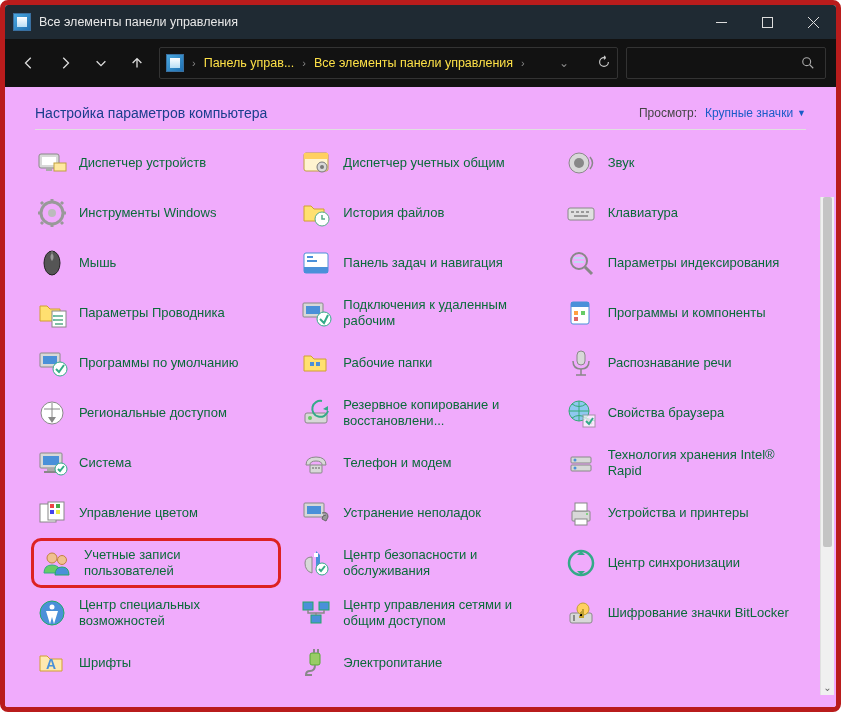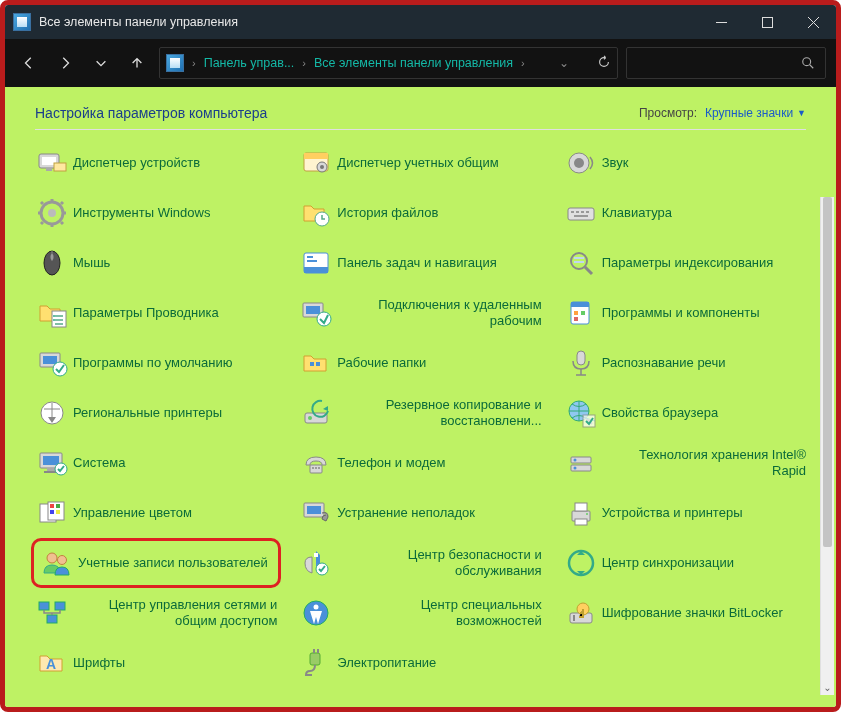--- a/index.html
+++ b/index.html
@@ -16,35 +16,35 @@
   .win-btn svg { width:11px; height:11px; }
 
   
   .navbar { background:#121212; height:48px; display:flex; align-items:center; padding:0 10px; gap:8px; flex:none; color:#ddd; }
   .nav-btn { width:28px; height:28px; display:flex; align-items:center; justify-content:center; color:#ddd; border-radius:3px; }
   .nav-btn svg { width:14px; height:14px; }
   .address { flex:1; height:32px; border:1px solid #333; background:#121212; display:flex; align-items:center; padding:0 6px; gap:6px; font-size:12.5px; border-radius:2px; }
   .mini-icon { width:18px; height:18px; background:linear-gradient(135deg,#4aa8e0,#1f6fb0); border:1px solid #3a70a0; position:relative; flex:none; }
   .mini-icon::after { content:""; position:absolute; inset:3px; background:linear-gradient(#fff,#b8def5); }
   .chev { color:#888; font-size:11px; padding:0 2px; }
-  .address .seg { color:#14b8a6; white-space:nowrap; }
+  .address .seg { color:#fde047; white-space:nowrap; }
   .search { width:200px; height:32px; border:1px solid #333; background:#121212; display:flex; align-items:center; justify-content:flex-end; padding:0 10px; border-radius:2px; }
   .search svg { width:14px; height:14px; color:#aaa; }
 
   
-  .content { flex:1; overflow:hidden; position:relative; background:#bef264; }
+  .content { flex:1; overflow:hidden; position:relative; background:#f0abfc; }
   .header-row { display:flex; justify-content:space-between; align-items:center; padding:18px 30px 8px; }
   .header-row .h1 { color:#1a3e8c; font-size:14px; }
   .viewby { font-size:12px; color:#444; display:flex; align-items:center; gap:8px; }
   .viewby .link { color:#1a5cc8; display:flex; align-items:center; gap:4px; }
 
   .divider { height:1px; background:#e0e0e0; margin:0 30px 0 30px; }
 
   .grid { display:grid; grid-template-columns:repeat(3, 1fr); gap:0 14px; padding:8px 26px 10px; overflow-y:auto; height:calc(100% - 60px); }
-  .item { display:flex; align-items:center; gap:4px; padding:6px 4px; min-height:50px; cursor:pointer; border-radius:3px;text-align:right; }
+  .item { display:flex; align-items:center; gap:10px; padding:6px 4px; min-height:50px; cursor:pointer; border-radius:3px; }
   .item.highlight { border:3px solid #d22; border-radius:10px; padding:3px 6px; }
   .item .ico { width:34px; height:34px; flex:none; display:flex; align-items:center; justify-content:center; }
   .item .lbl { color:#0b6b3a; font-size:13px; line-height:1.25; }
 
   .scrollbar { position:absolute; right:2px; top:110px; width:14px; height:calc(100% - 122px); background:#f0f0f0; border-left:1px solid #e0e0e0; }
   .scrollbar .thumb { position:absolute; left:2px; right:2px; top:0; height:350px; background:#c4c4c4; border-radius:2px; }
   .scrollbar .down { position:absolute; bottom:2px; left:0; right:0; text-align:center; color:#666; font-size:10px; }
 
   
   .ico svg { width:32px; height:32px; }
@@ -255,21 +255,21 @@
             </svg>
           </div>
           <div class="lbl">Распознавание речи</div>
         </div>
         <div class="item">
           <div class="ico">
             <svg>
               <use href="#region-icon"></use>
             </svg>
           </div>
-          <div class="lbl">Региональные принтеры</div>
+          <div class="lbl">Региональные доступом</div>
         </div>
         <div class="item">
           <div class="ico">
             <svg>
               <use href="#backup-icon"></use>
             </svg>
           </div>
           <div class="lbl">Резервное копирование и восстановлени...</div>
         </div>
         <div class="item">
@@ -348,32 +348,32 @@
           <div class="ico">
             <svg>
               <use href="#sync-center-icon"></use>
             </svg>
           </div>
           <div class="lbl">Центр синхронизации</div>
         </div>
         <div class="item">
           <div class="ico">
             <svg>
+              <use href="#ease-access-icon"></use>
+            </svg>
+          </div>
+          <div class="lbl">Центр специальных возможностей</div>
+        </div>
+        <div class="item">
+          <div class="ico">
+            <svg>
               <use href="#network-center-icon"></use>
             </svg>
           </div>
           <div class="lbl">Центр управления сетями и общим доступом</div>
-        </div>
-        <div class="item">
-          <div class="ico">
-            <svg>
-              <use href="#ease-access-icon"></use>
-            </svg>
-          </div>
-          <div class="lbl">Центр специальных возможностей</div>
         </div>
         <div class="item">
           <div class="ico">
             <svg>
               <use href="#bitlocker-icon"></use>
             </svg>
           </div>
           <div class="lbl">Шифрование значки BitLocker</div>
         </div>
         <div class="item">

